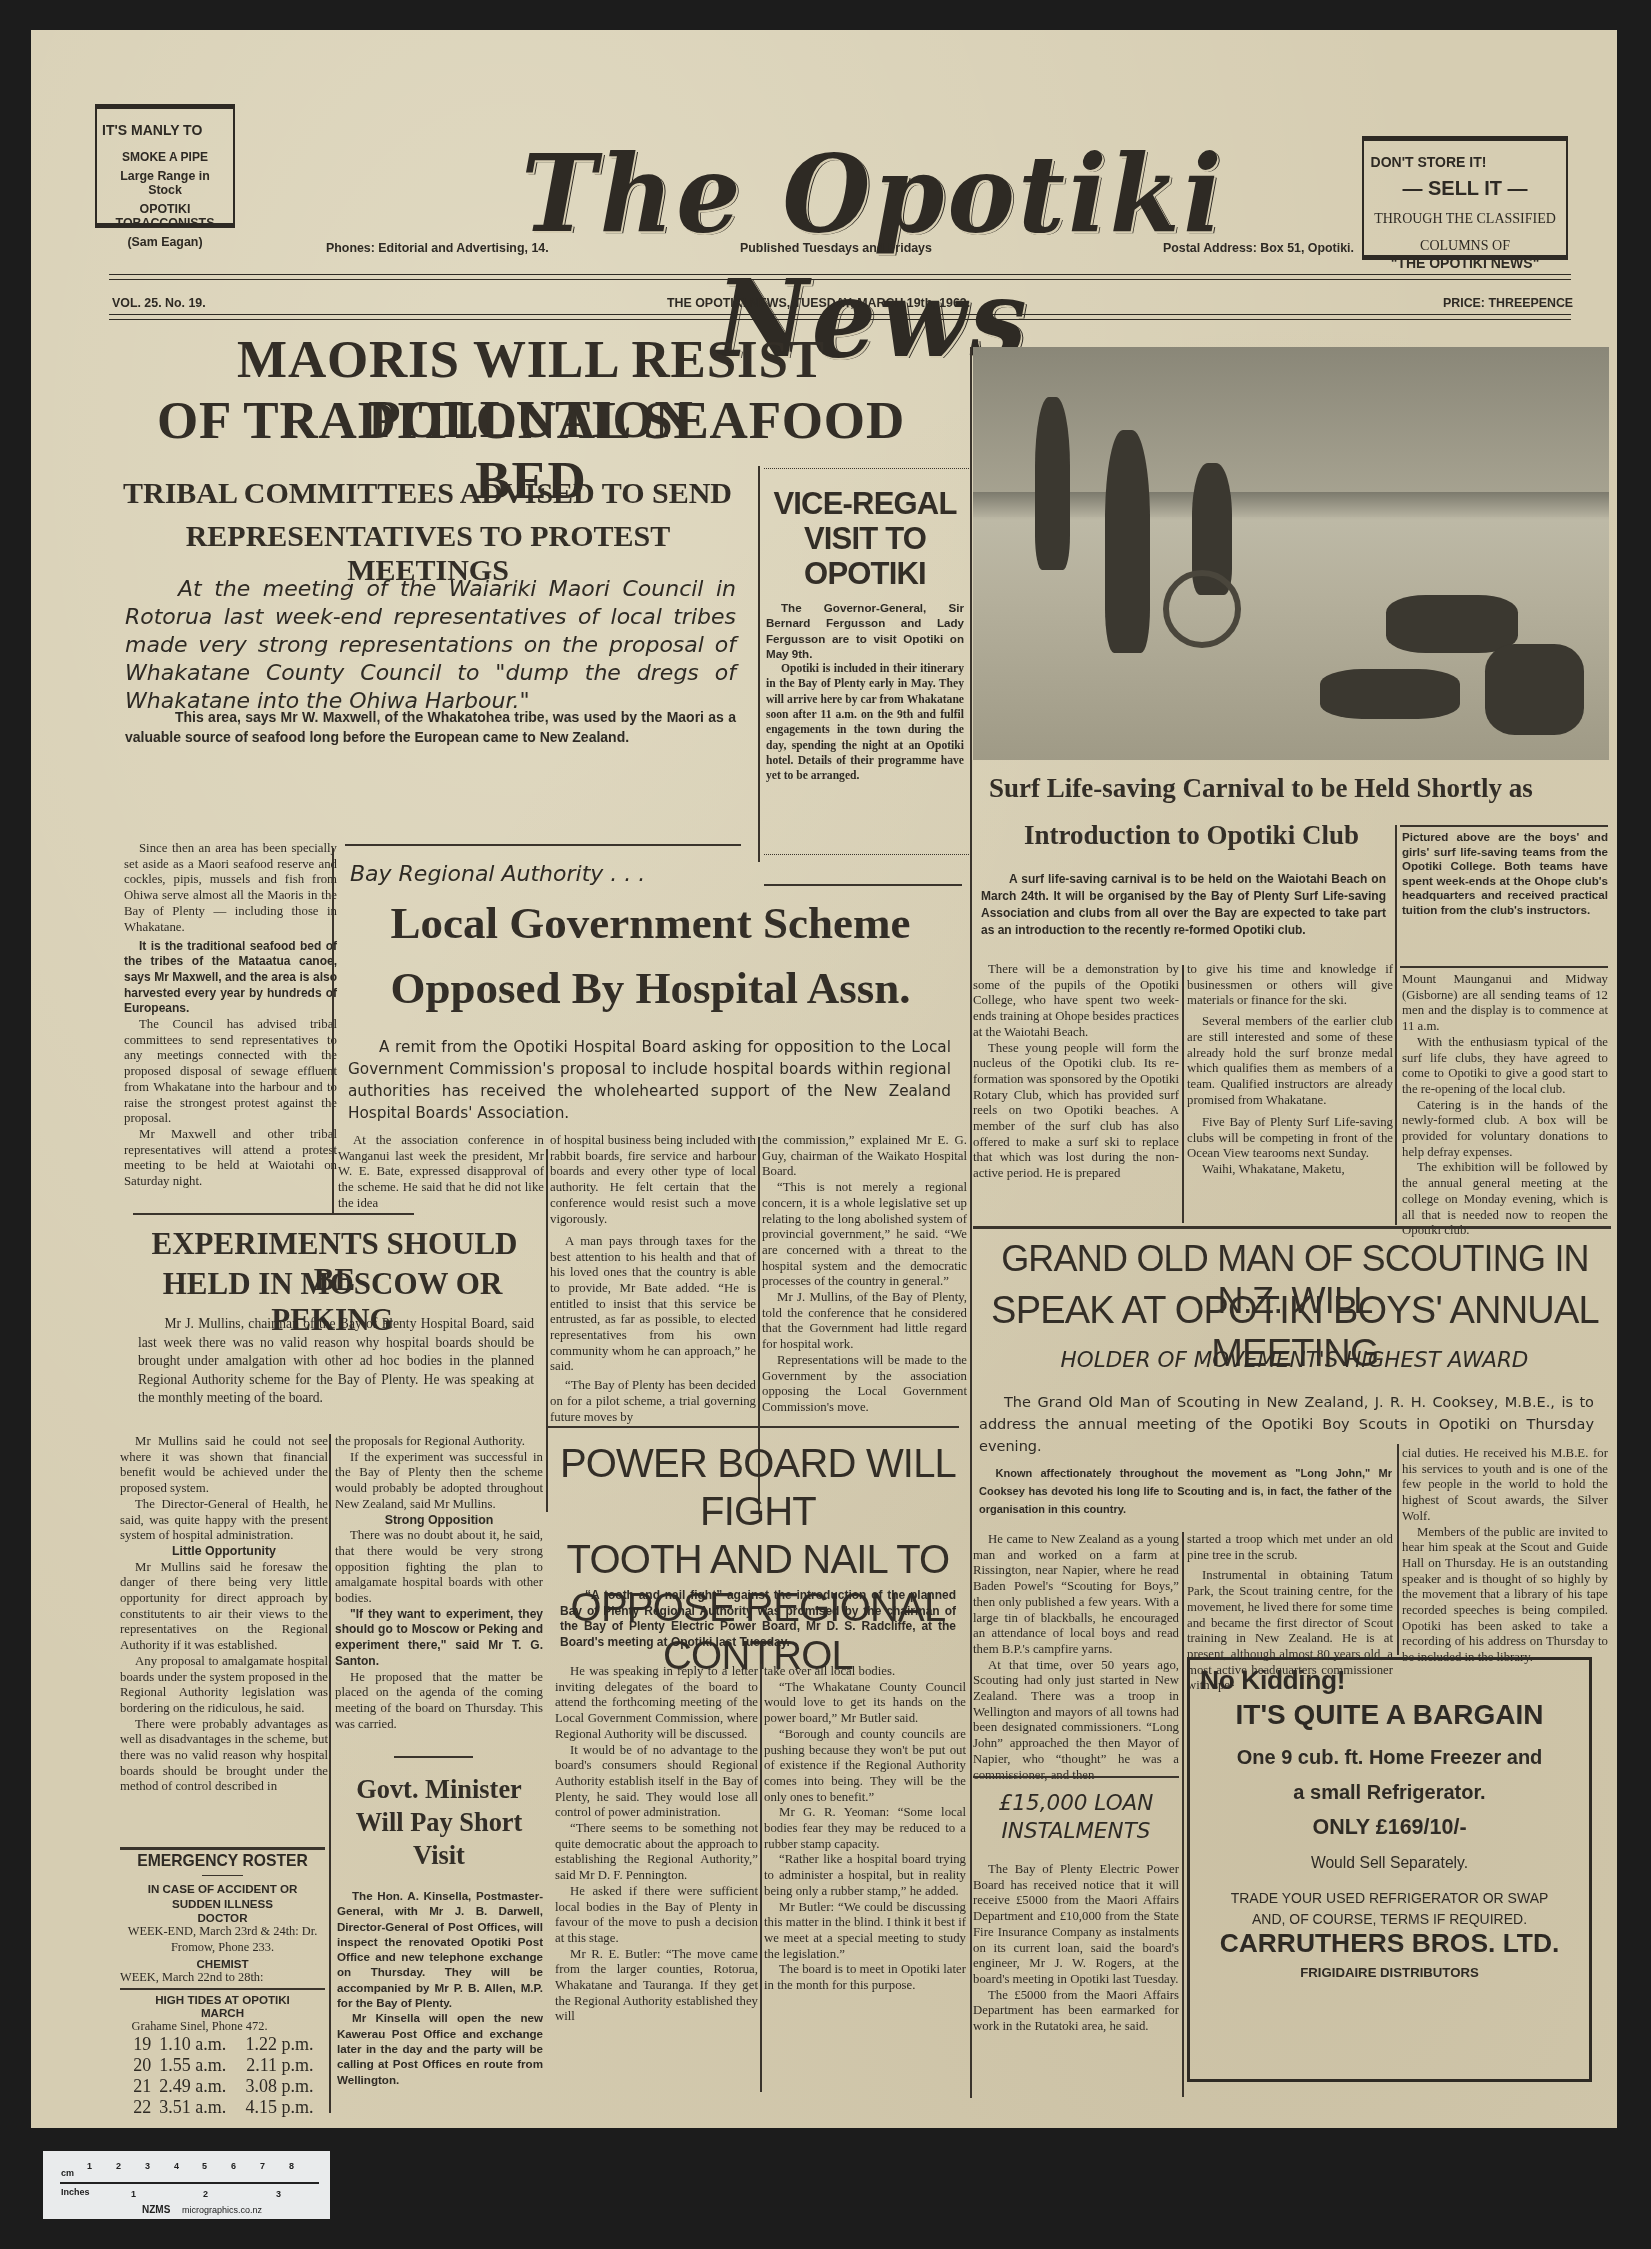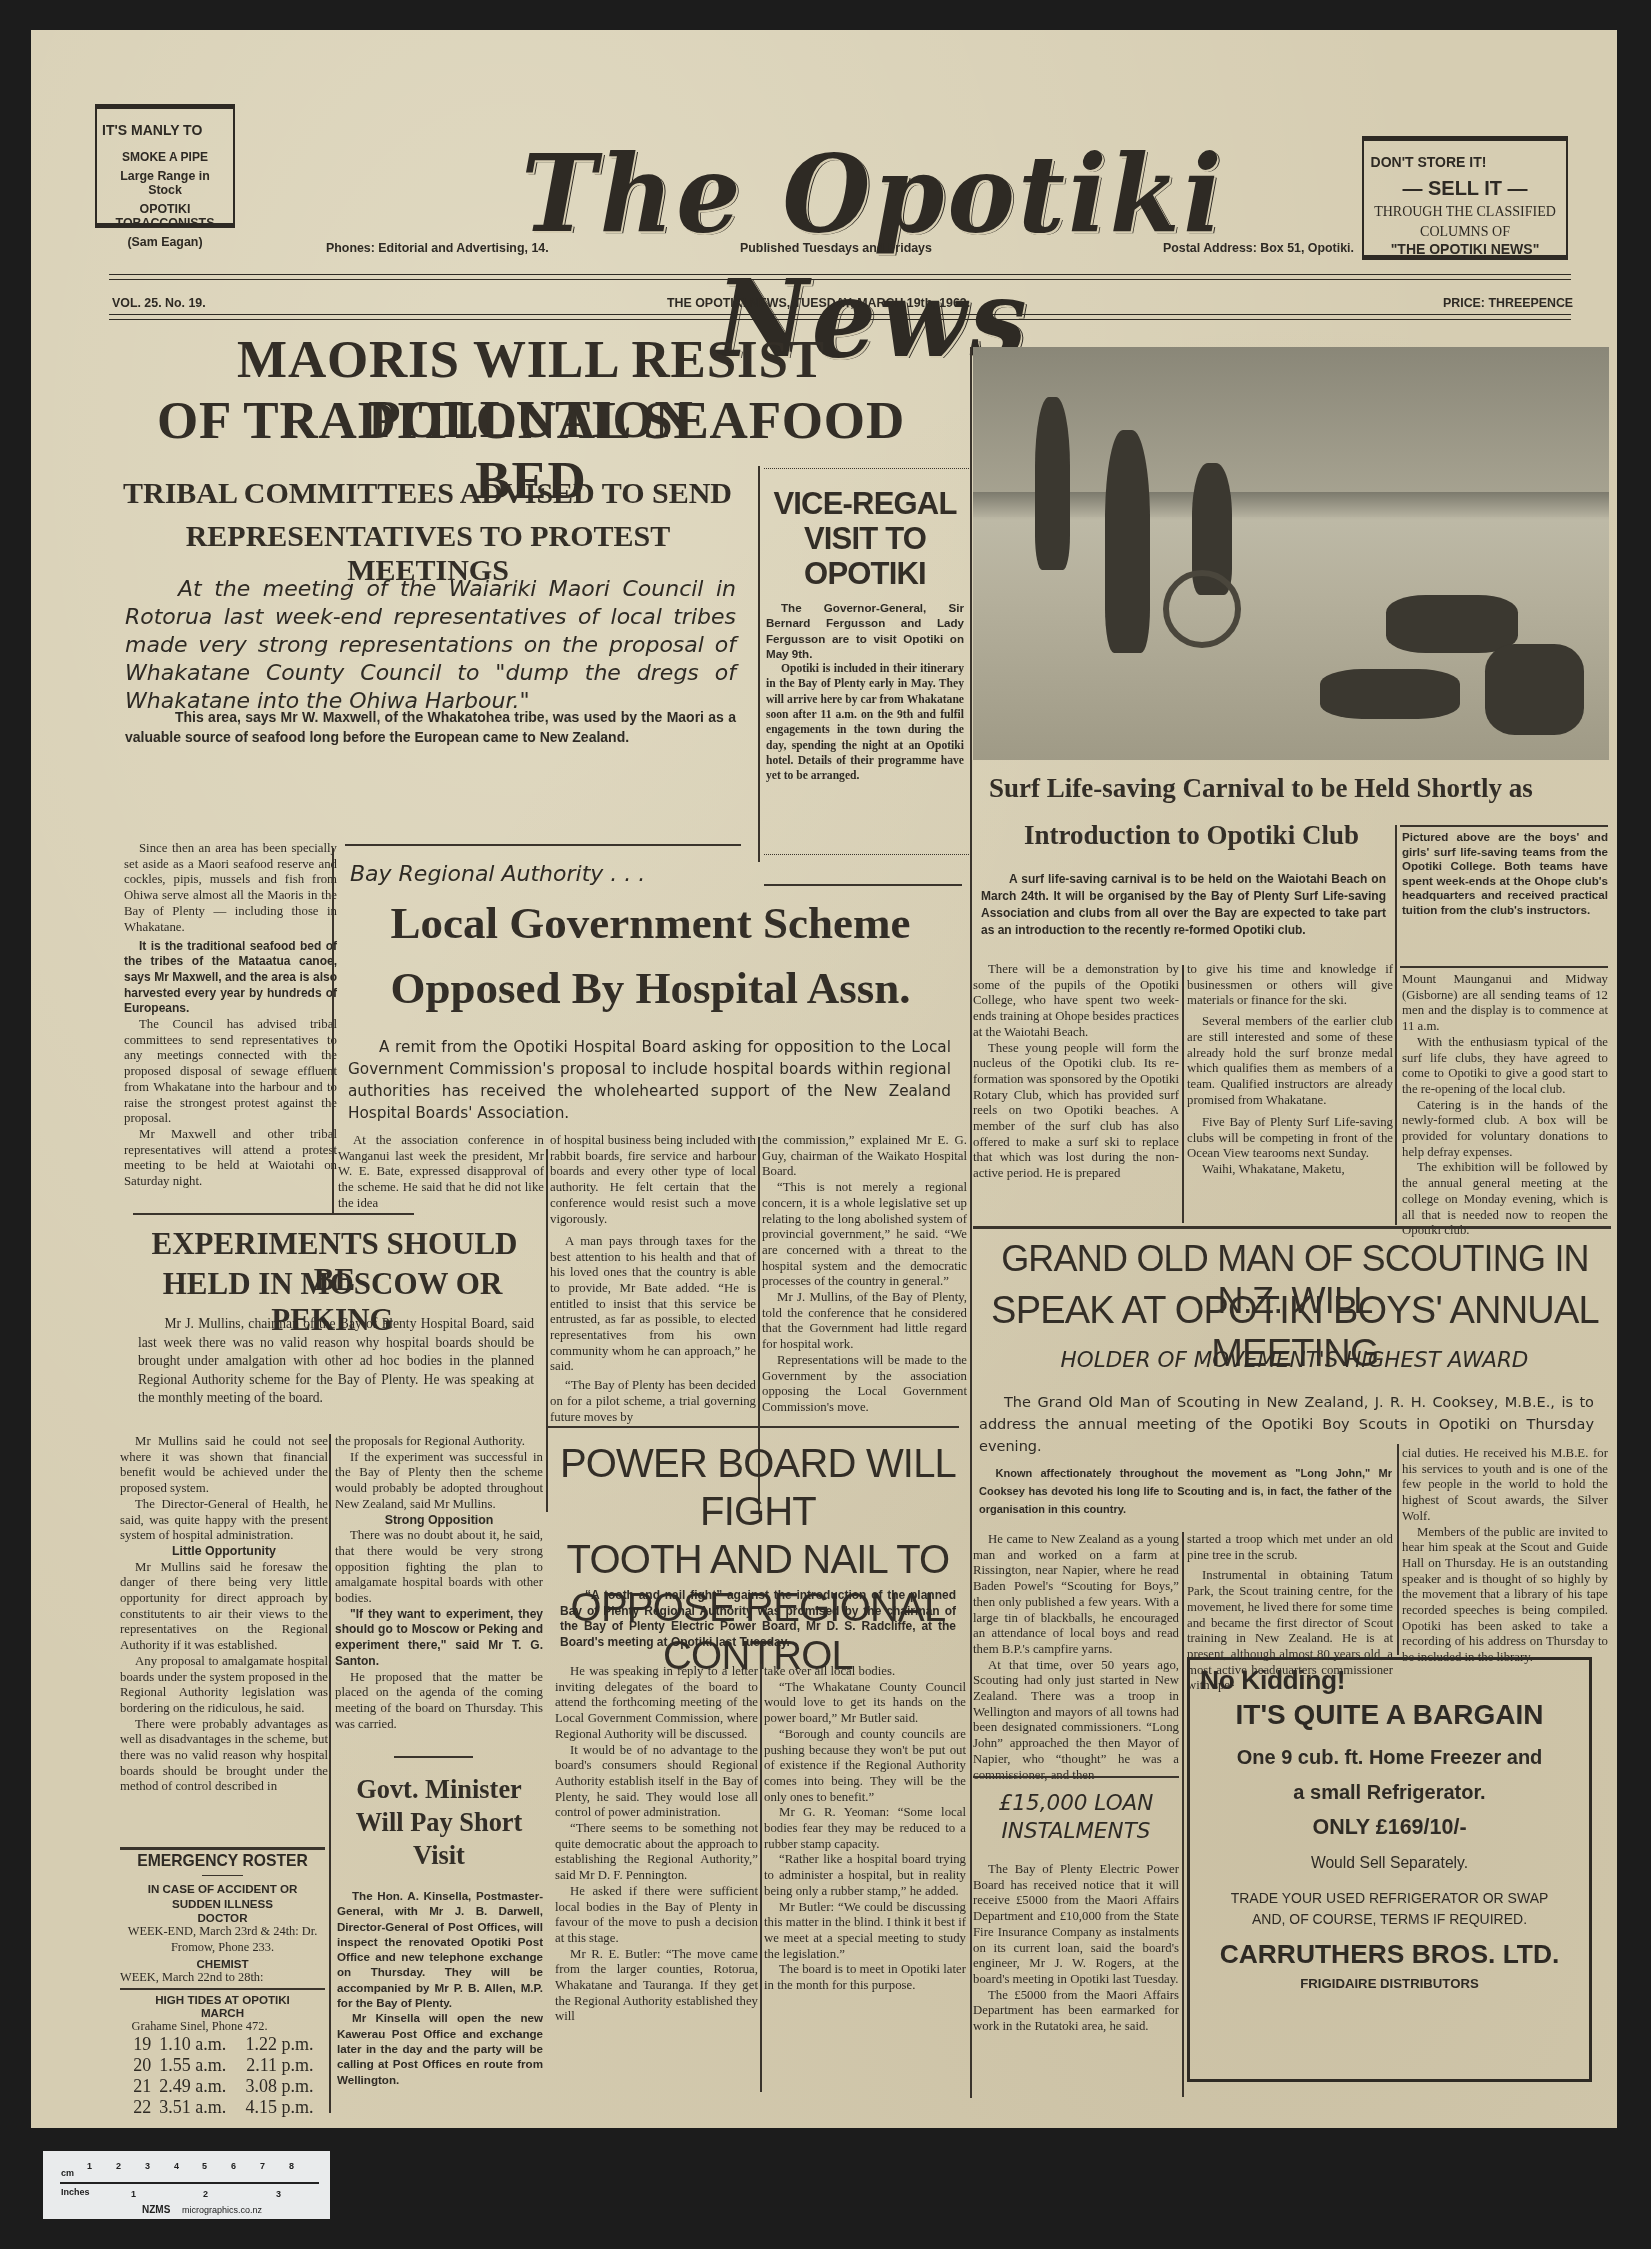--- a/index.html
+++ b/index.html
@@ -16,21 +16,21 @@
 
   
   .ear { position: absolute; border: 2.5px solid #2e2a24; border-top-width: 5px; border-bottom-width: 5px; text-align: center; font-family: "Liberation Sans", sans-serif; font-weight: bold; }
   .ear-left { left: 64px; top: 74px; width: 140px; height: 124px; padding: 13.2px 5px; }
   .ear-left .l1 { font-size: 14px; text-align: left; }
   .ear-left .l2 { font-size: 12px; margin-top: 12px; }
   .ear-left .l3, .ear-left .l4, .ear-left .l5 { font-size: 12.4px; margin-top: 5px; }
   .ear-right { left: 1331px; top: 106px; width: 206px; height: 124px; padding: 13.2px 6.6px; }
   .ear-right .l1 { font-size: 14px; text-align: left; }
   .ear-right .l2 { font-size: 20px; margin-top: 6.6px; }
-  .ear-right .l3, .ear-right .l4 { font-family: "Liberation Serif", serif; font-weight: normal; font-size: 14px; margin-top: 4px; }
+  .ear-right .l3, .ear-right .l4 { font-family: "Liberation Serif", serif; font-weight: normal; font-size: 14px; margin-top: 11px; }
   .ear-right .l5 { font-size: 14px; margin-top: 1.7px; }
 
   .masthead-title {
     position: absolute; left: 396px; top: 107px; width: 892px; text-align: center;
     font-family: "DejaVu Serif", serif; font-weight: bold; font-size: 101px; letter-spacing: 3.3px;
     color: #2e2a24; font-style: italic; transform: scaleY(1.05);
     text-shadow: 1.7px 1.7px 0 #d6cdb2, 2.5px 2.5px 0 #2e2a24;
   }
   .mast-info { position: absolute; top: 211px; font-family: "Liberation Sans", sans-serif; font-weight: bold; font-size: 12.4px; }
   .rule-double { position: absolute; left: 78px; width: 1462px; height: 5.8px; border-top: 1.7px solid #2e2a24; border-bottom: 1.7px solid #2e2a24; }
@@ -302,21 +302,21 @@
 
   <div class="ad-box">
     <div style="text-align:left; font-weight:bold; font-size:26.4px; letter-spacing:-0.4px;">No Kidding!</div>
     <div style="font-weight:bold; font-size:28px; margin-top:3.3px;">IT'S QUITE A BARGAIN</div>
     <div style="font-weight:bold; font-size:20px; margin-top:15px;">One 9 cub. ft. Home Freezer and</div>
     <div style="font-weight:bold; font-size:20px; margin-top:11.6px;">a small Refrigerator.</div>
     <div style="font-weight:bold; font-size:21.5px; margin-top:11.6px;">ONLY £169/10/-</div>
     <div style="font-size:15.7px; margin-top:13.2px;">Would Sell Separately.</div>
     <div style="font-size:14px; margin-top:18px;">TRADE YOUR USED REFRIGERATOR OR SWAP</div>
     <div style="font-size:14px; margin-top:5px;">AND, OF COURSE, TERMS IF REQUIRED.</div>
-    <div style="font-weight:bold; font-size:26.4px; margin-top:12px;">CARRUTHERS BROS. LTD.</div>
+    <div style="font-weight:bold; font-size:26.4px; margin-top:1px;">CARRUTHERS BROS. LTD.</div>
     <div style="font-weight:bold; font-size:13.2px; margin-top:6.6px;">FRIGIDAIRE DISTRIBUTORS</div>
   </div>
 
 </div>
 
 <div class="ruler">
   <div class="line"></div>
   <div class="lbl" style="left:18px; top:16.5px;">cm</div>
   <div class="lbl" style="left:18px; top:36px;">Inches</div>
   <div class="lbl" style="left:44px; top:10px;">1</div>

